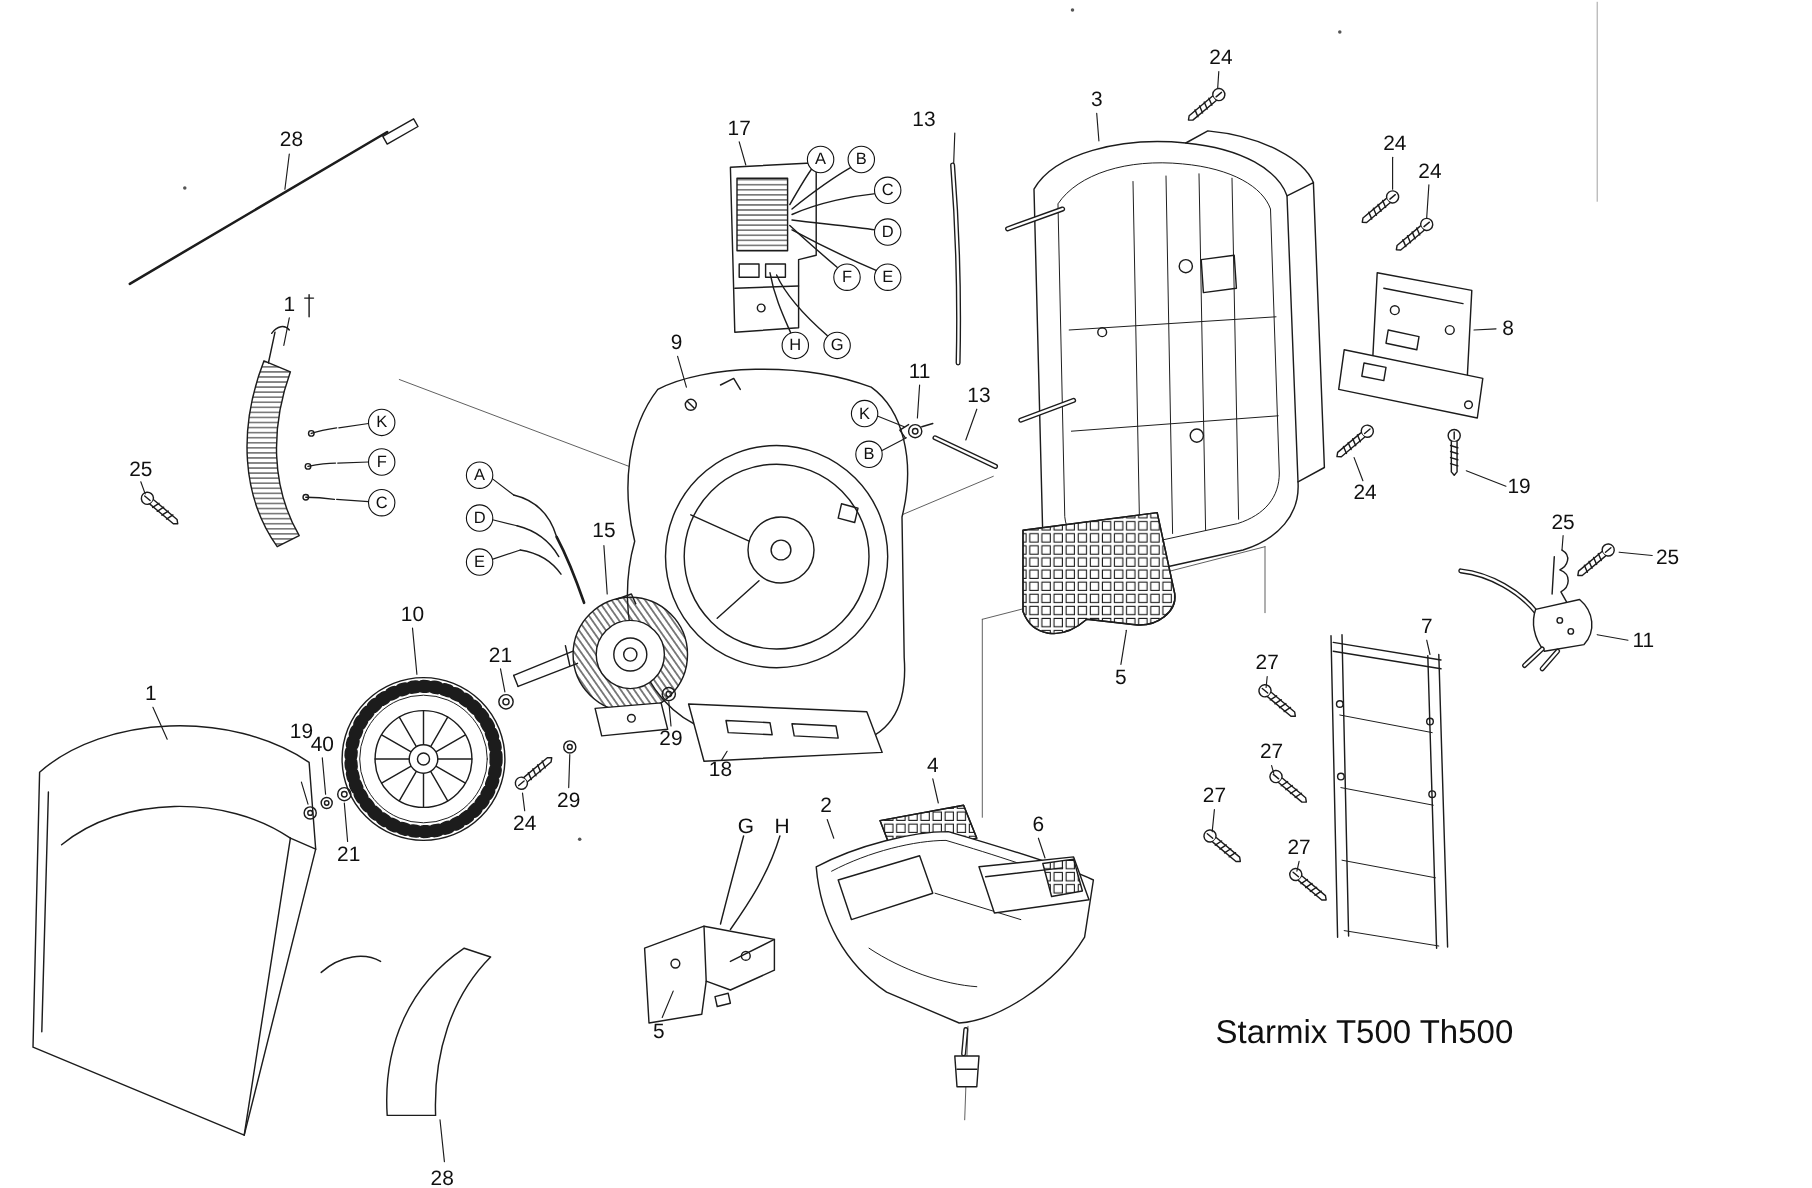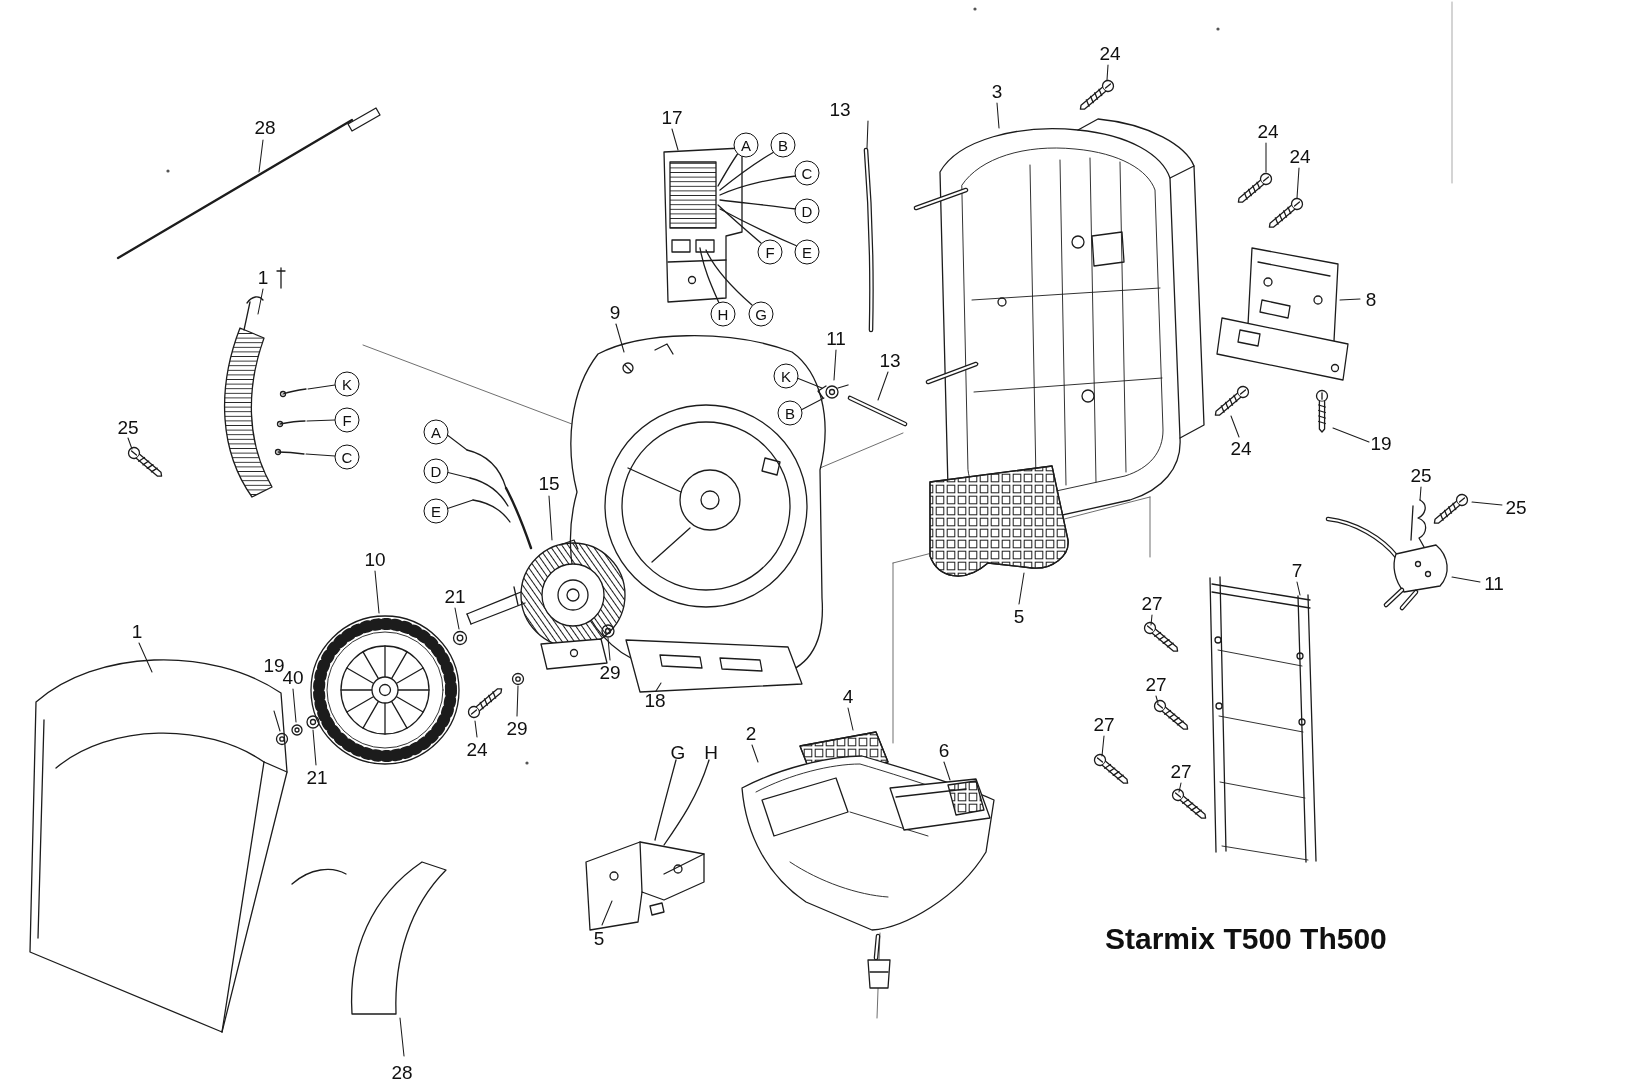--- a/index.html
+++ b/index.html
@@ -11,21 +11,21 @@
   .thin{stroke-width:0.9;}
   .ldr{stroke-width:1.05;}
   .ctn{stroke:#555;stroke-width:0.85;}
   .tube{stroke-width:4.6;}
   .tubein{stroke:#fff;stroke-width:2.1;}
   .num{position:absolute;transform:translate(-50%,-50%);font-size:19px;line-height:1;
        white-space:nowrap;}
   .circ{position:absolute;transform:translate(-50%,-50%);width:23px;height:23px;
         border:1.5px solid #101010;border-radius:50%;display:flex;align-items:center;
         justify-content:center;font-size:15px;background:#fff;}
-  .title{position:absolute;left:1105px;top:922px;font-size:30px;font-weight:bold;
+  .title{position:absolute;left:1105px;top:922px;font-size:30px;font-weight:normal;
          white-space:nowrap;}
 </style>
 </head>
 <body>
 
 <div class="stage">
 
 <svg width="1647" height="1080" viewBox="0 0 1647 1080">
   <defs>
     <pattern id="hatchH" width="4" height="4.6" patternUnits="userSpaceOnUse">

